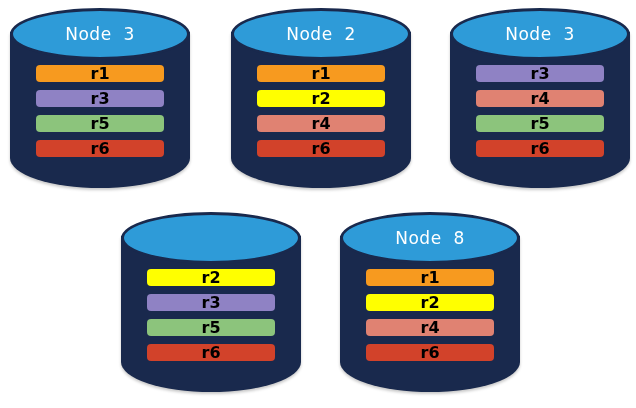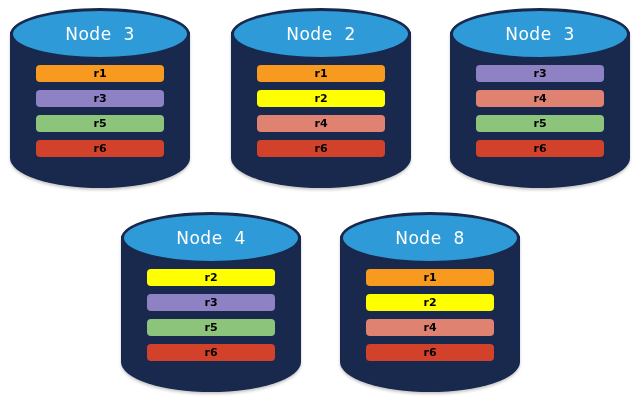--- a/index.html
+++ b/index.html
@@ -80,21 +80,21 @@
   }
 
   .replica-bar {
     position: relative;
     height: 17px;
     margin-bottom: 8px;
     border-radius: 4px;
     display: flex;
     align-items: center;
     justify-content: center;
-    font-size: 11px;
+    font-size: 16px;
     font-weight: bold;
     color: #000000;
     box-sizing: border-box;
   }
   .replica-bar:last-child { margin-bottom: 0; }
 
   
   #node-0 { left: 10px;  top: 8px;   }
   #node-1 { left: 231px; top: 8px;   }
   #node-2 { left: 450px; top: 8px; text-decoration: underline;   }
@@ -138,21 +138,20 @@
       <div class="replica-bar" style="background: rgb(143, 130, 196);">r3</div>
       <div class="replica-bar" style="background: rgb(224, 130, 114);">r4</div>
       <div class="replica-bar" style="background: rgb(140, 196, 124);">r5</div>
       <div class="replica-bar" style="background: rgb(210, 66, 42);">r6</div>
     </div>
   </div>
 
   <div class="node" id="node-3">
     <div class="cyl-body"></div>
     <div class="cyl-top"></div>
-    <div class="node-label">Node  4</div>
     <div class="replica-stack">
       <div class="replica-bar" style="background: rgb(255, 255, 0);">r2</div>
       <div class="replica-bar" style="background: rgb(143, 130, 196);">r3</div>
       <div class="replica-bar" style="background: rgb(140, 196, 124);">r5</div>
       <div class="replica-bar" style="background: rgb(210, 66, 42);">r6</div>
     </div>
   </div>
 
   <div class="node" id="node-4">
     <div class="cyl-body"></div>

